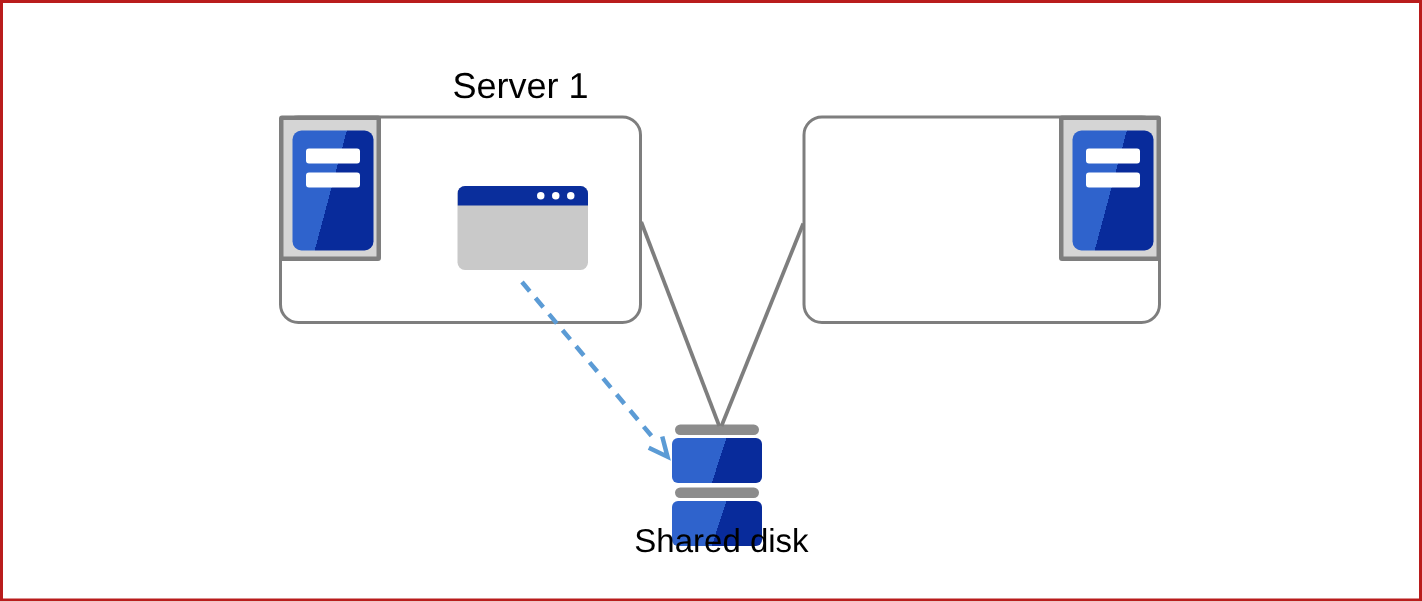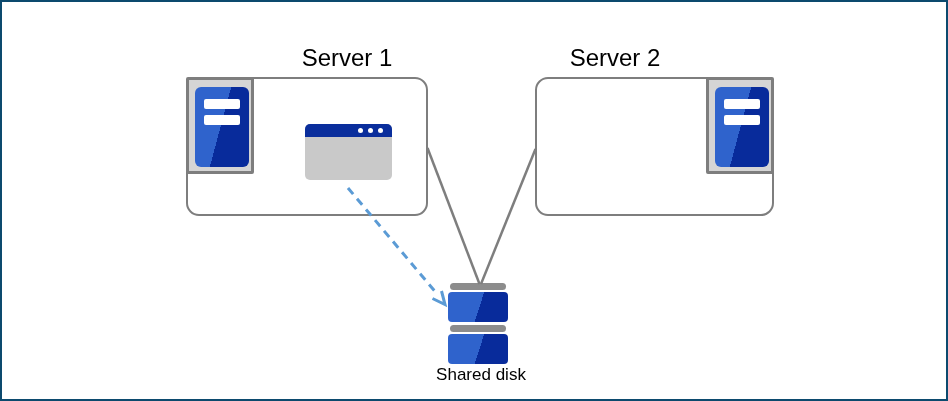--- a/index.html
+++ b/index.html
@@ -4,21 +4,21 @@
 <style>
   * { margin: 0; padding: 0; box-sizing: border-box; }
   html, body { background: #ffffff; }
   body { font-family: "Liberation Sans", sans-serif; color: #000; }
 
   .canvas {
     position: relative;
     width: 948px;
     height: 401px;
     background: #ffffff;
-    border: 2px solid #0c4a6e;
+    border: 2px solid #b91c1c;
     overflow: hidden;
   }
 
   .overlay {
     position: absolute;
     left: 0; top: 0;
     width: 948px; height: 401px;
     z-index: 6;
     pointer-events: none;
   }
@@ -39,21 +39,21 @@
     position: absolute;
     text-align: center;
     white-space: nowrap;
     z-index: 5;
     line-height: 1.1;
   }
   .server-label { font-size: 24px; width: 160px; top: 43px; }
   #server1-label { left: 265px; }
   #server2-label { left: 533px; }
   #app-label   { left: 258px; top: 94px; width: 156px; font-size: 18px; }
-  #disk-label  { left: 398px; top: 364px; width: 162px; font-size: 17px; }
+  #disk-label  { left: 398px; top: 347px; width: 162px; font-size: 22px; }
 
   .server-icon {
     position: absolute;
     width: 68px;
     height: 97px;
     background: #d5d5d5;
     border: 3px solid #7e7e7e;
     border-radius: 2px;
     z-index: 3;
   }
@@ -145,21 +145,20 @@
   </div>
 
   <div class="app-window">
     <div class="titlebar">
       <div class="dot"></div>
       <div class="dot"></div>
       <div class="dot"></div>
     </div>
   </div>
 
-  <div class="label server-label" id="server2-label">Server 2</div>
   <div class="node-box" id="server2-box"></div>
   <div class="server-icon" id="server2-icon">
     <div class="tower">
       <div class="slot s1"></div>
       <div class="slot s2"></div>
     </div>
   </div>
 
   <div class="disk">
     <div class="platter-top"></div>

